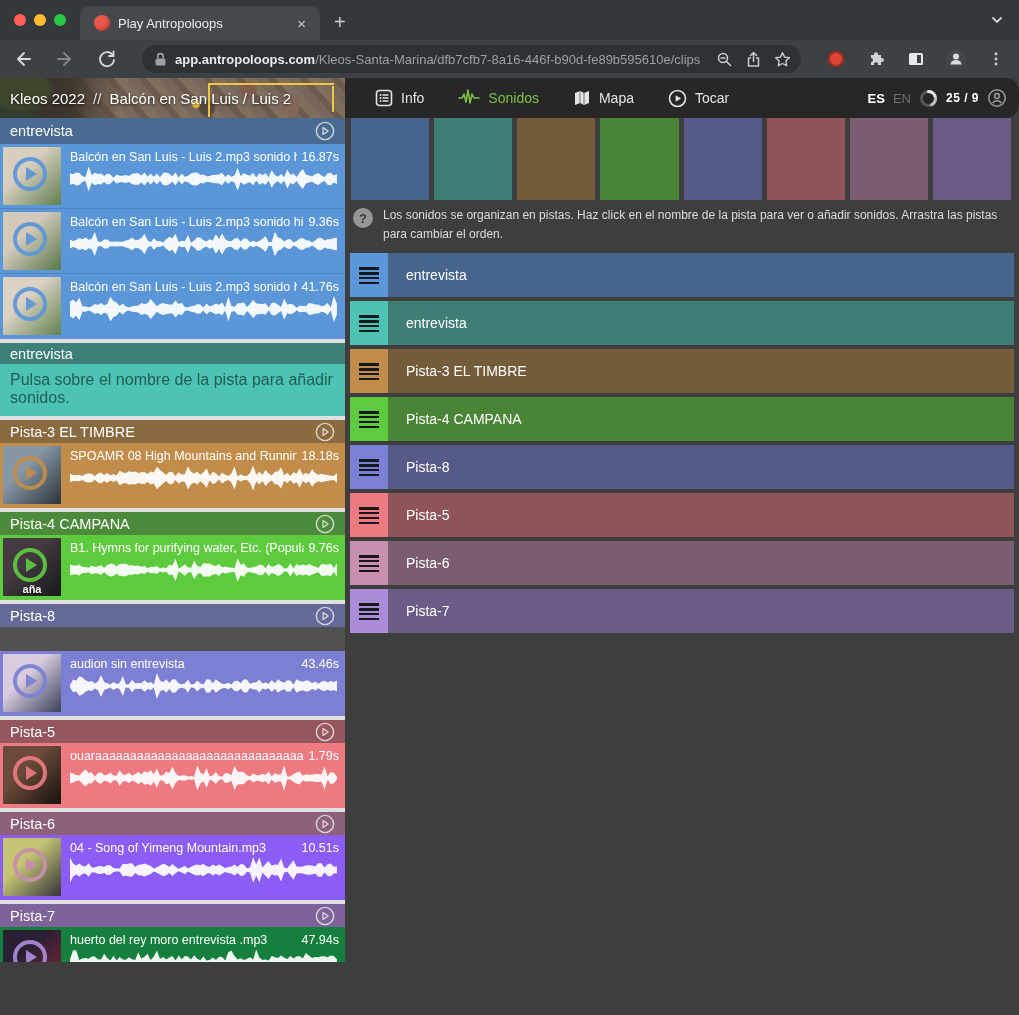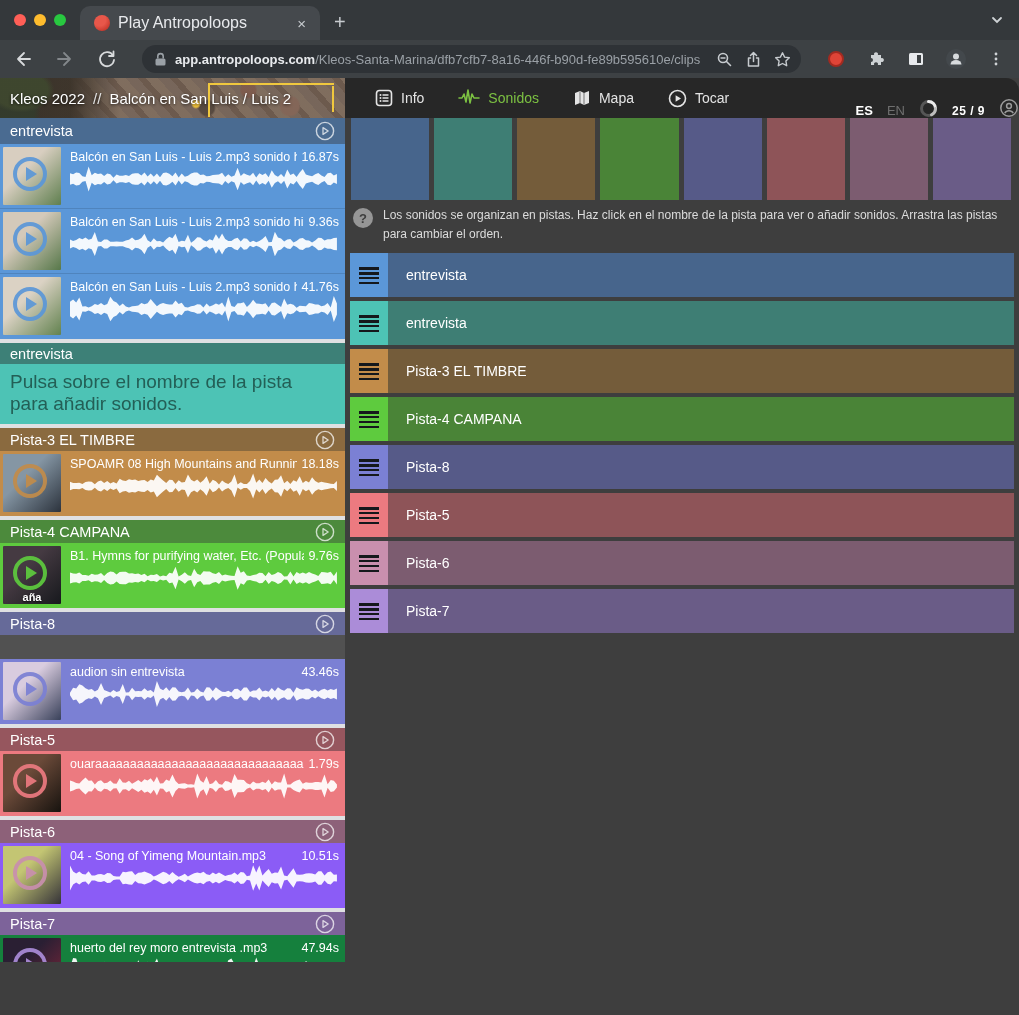--- a/index.html
+++ b/index.html
@@ -8,21 +8,21 @@
 
   
   .tabbar { height:40px; background:#34383b; display:flex; align-items:flex-end; position:relative; }
   .traffic { display:flex; gap:8px; align-items:center; height:40px; padding:0 14px 0 14px; }
   .light { width:12px; height:12px; border-radius:50%; }
   .light.red{ background:#ff5f57; } .light.yellow{ background:#febc2e; } .light.green{ background:#28c840; }
   .tab { width:240px; height:34px; background:#45494d; border-radius:10px 10px 0 0;
     display:flex; align-items:center; padding:0 10px 0 14px; gap:8px; }
   .favicon { width:16px; height:16px; border-radius:50%;
     background:radial-gradient(circle at 35% 30%, #e8574a 0 40%, #c93a2e 75%, #a32d23 100%); flex:none; }
-  .tab-title { color:#e8eaed; font-size:16px; flex:1; white-space:nowrap; overflow:hidden; }
+  .tab-title { color:#e8eaed; font-size:13px; flex:1; white-space:nowrap; overflow:hidden; }
   .tab-close { color:#c7cbcf; font-size:15px; line-height:1; padding:2px 4px; cursor:default; }
   .newtab { color:#c7cbcf; font-size:20px; line-height:1; padding:0 0 8px 14px; }
   .tabchevron { position:absolute; right:14px; top:12px; }
 
   .toolbar { height:38px; background:#3d4144; display:flex; align-items:center; padding:0 10px;gap:8px; }
   .navbtn { width:26px; height:26px; display:flex; align-items:center; justify-content:center; margin-right:8px; }
   .urlbar { flex:1; height:28px; background:#2e3236; border-radius:14px; display:flex; align-items:center;
     padding:0 10px 0 12px; margin:0 8px 0 6px; min-width:0; }
   .urltext { font-size:13px; white-space:nowrap; overflow:hidden; flex:1; margin-left:8px; }
   .urltext .domain { color:#e8eaed; font-weight:bold; }
@@ -51,21 +51,21 @@
     background-repeat:no-repeat,no-repeat,no-repeat,no-repeat,repeat,no-repeat,no-repeat,no-repeat,no-repeat,no-repeat,no-repeat,repeat,repeat;
     background-size:auto,126px 2px,2px 34px,2px 26px,auto,auto,auto,auto,auto,auto,auto,auto,auto;
     background-position:0 0,208px 5px,208px 5px,332px 8px,0 0,0 0,0 0,0 0,0 0,0 0,0 0,0 0,0 0;
   }
   .breadcrumb { position:absolute; left:10px; top:0; height:40px; display:flex; align-items:center; gap:8px;
     color:#fff; font-size:15px; text-shadow:0 1px 3px rgba(0,0,0,.7); white-space:nowrap; }
   .breadcrumb .sep { color:#e3e3e3; }
   .appnav { flex:1; display:flex; align-items:center; padding-left:16px; gap:6px; }
   .apptab { display:flex; align-items:center; gap:8px; padding:0 14px; height:40px; color:#e4e4e4; font-size:14px; }
   .apptab.active { color:#7cc142; }
-  .appright { display:flex; align-items:flex-end; gap:14px; }
+  .appright { display:flex; align-items:center; gap:8px; padding-right:12px; }
   .lang { font-size:13px; font-weight:bold; }
   .lang.on { color:#fff; } .lang.off { color:#6f6f6f; font-weight:normal; }
   .counter { color:#fff; font-size:12px; font-weight:bold; letter-spacing:.5px; }
 
   
   .content { display:flex; height:844px; }
   .sidebar { width:345px; flex:none; background:#515151; display:flex; flex-direction:column; overflow:hidden; }
   .main { flex:1; background:#3e3e3e; padding:0 5px; overflow:hidden; }
 
   
@@ -80,21 +80,21 @@
     border:4px solid; border-radius:50%; opacity:.92; display:flex; align-items:center; justify-content:center; }
   .ring .tri { width:0; height:0; border-top:7px solid transparent; border-bottom:7px solid transparent;
     border-left:11px solid; margin-left:3px; }
   .thumb-text { position:absolute; bottom:1px; left:0; right:0; text-align:center; color:#fff;
     font-size:11px; font-weight:bold; text-shadow:0 1px 2px rgba(0,0,0,.8); }
   .clipbody { flex:1; min-width:0; display:flex; flex-direction:column; }
   .cliptitles { display:flex; align-items:baseline; margin-top:3px; color:#fff; font-size:12.5px; }
   .cliptitles .t { flex:1; white-space:nowrap; overflow:hidden; }
   .cliptitles .d { flex:none; margin-left:4px; }
   .wave { width:100%; height:26px; margin-top:2px; }
-  .sec-note { padding:7px 10px 9px; font-size:19px; flex:none; }
+  .sec-note { padding:7px 10px 9px; font-size:16px; flex:none; }
   .sidebar-fill { flex:1; background:#515151; }
 
   
   .swatches { display:flex; gap:5px; height:82px; padding:0 3px 0 1px; }
   .swatch { flex:1; }
   .helpbox { display:flex; gap:10px; margin:6px 2px 0 3px; align-items:flex-start; }
   .help-ic { width:20px; height:20px; border-radius:50%; background:#969696; color:#3e3e3e; font-weight:bold;
     font-size:13px; display:flex; align-items:center; justify-content:center; flex:none; margin-top:2px; }
   .help-text { color:#dcdcdc; font-size:12px; line-height:19px; max-width:648px; }
   .rows { margin-top:9px; }

